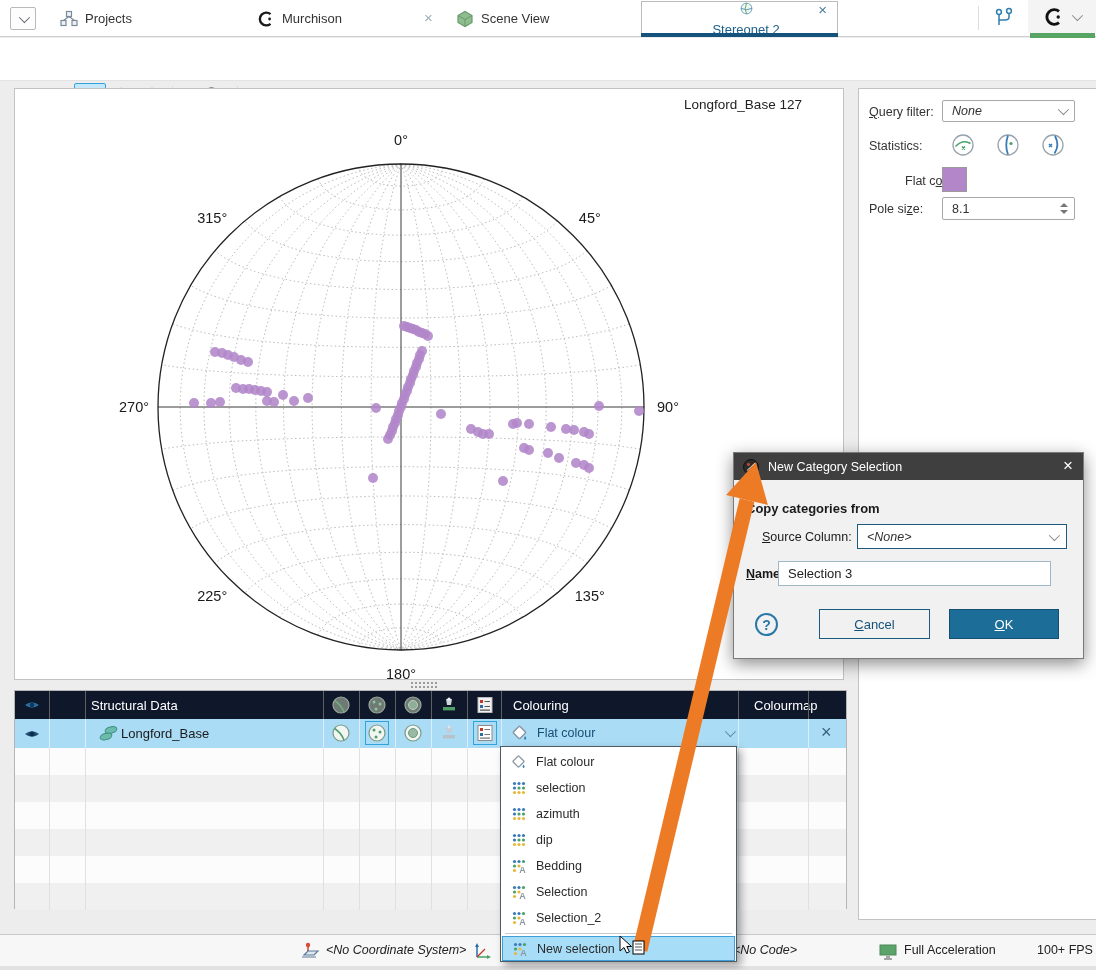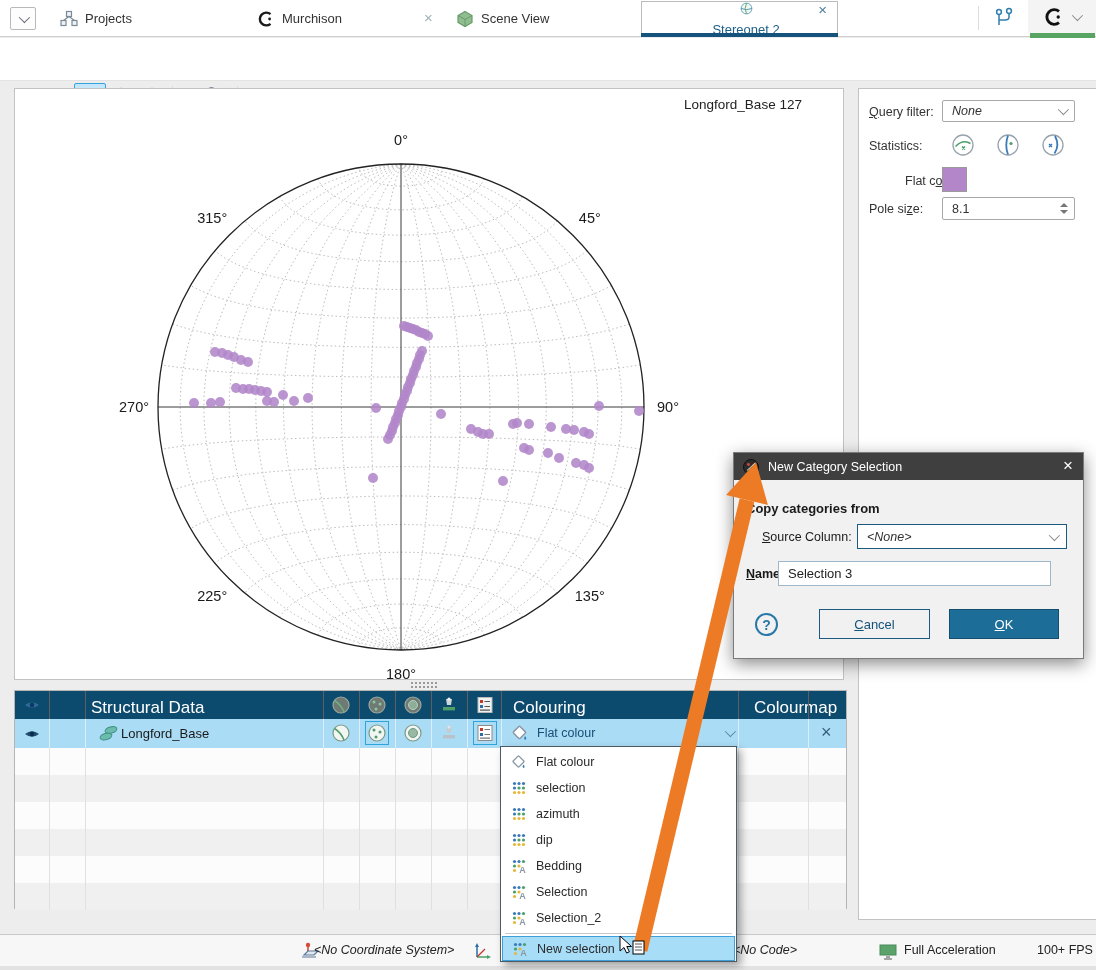--- a/index.html
+++ b/index.html
@@ -43,21 +43,21 @@
   .spin-arrows { position:absolute; right:6px; display:flex; flex-direction:column; gap:3px; }
   .tri-up { width:0; height:0; border-left:4px solid transparent; border-right:4px solid transparent; border-bottom:4px solid #777; }
   .tri-down { width:0; height:0; border-left:4px solid transparent; border-right:4px solid transparent; border-top:4px solid #777; }
   .chev-css { width:8px; height:8px; border-right:1.6px solid #667; border-bottom:1.6px solid #667; transform:rotate(45deg) translateY(-2px); }
 
   
   .splitter { position:absolute; left:410px; top:681px; width:28px; height:7px; background-image:radial-gradient(#9a9a9a 1px, transparent 1.1px); background-size:4px 4px; }
 
   
   .dtable { position:absolute; left:14px; top:690px; width:833px; height:219px; background:#fff; border:1px solid #b5b5b5; }
-  .thead { position:absolute; left:0; top:0; width:831px; height:28px; background:#0c4a6e; color:#fff; font-size:17px; }
+  .thead { position:absolute; left:0; top:0; width:831px; height:28px; background:#0f172a; color:#fff; font-size:13px; }
   .thead .htext { position:absolute; top:7px; }
   .trow-sel { position:absolute; left:0; top:28px; width:831px; height:29px; background:#abdcf5; }
   .erow { position:absolute; left:0; width:831px; height:27px; }
   .divider { position:absolute; top:0; width:1px; height:100%; }
   .iconbox-active { position:absolute; width:24px; height:24px; border:1px solid #2ea3dc; display:flex; align-items:center; justify-content:center; }
   .rowtext { font-size:13px; color:#1a1a1a; }
 
   
   .menu { position:absolute; left:500px; top:746px; width:237px; height:216px; background:#fff; border:1px solid #4f5b63; box-shadow:4px 4px 8px rgba(0,0,0,.35); z-index:30; }
   .menu-item { position:absolute; left:1px; width:233px; height:26px; display:flex; align-items:center; gap:9px; padding-left:9px; font-size:12.5px; color:#2a2a2a; }
@@ -569,21 +569,21 @@
         </div>
       </div>
   </div>
 
   <div class="statusbar">
     <svg class="sb-item" style="left:300px; top:7px;" width="22" height="18" viewBox="0 0 22 18">
       <path d="M4 13 L8 9 L18 9 L14 13 Z M2 15 H16" fill="#dfe8f0" stroke="#5a7a9a" stroke-width="1.2"></path>
       <path d="M8 9 L8 3" stroke="#c0392b" stroke-width="1.4"></path>
         <circle cx="8" cy="3" r="2.2" fill="#d84a38"></circle>
     </svg>
-    <span class="sb-item italic" style="left:314px;">&lt;No Coordinate System&gt;</span>
+    <span class="sb-item italic" style="left:326px;">&lt;No Coordinate System&gt;</span>
     <svg class="sb-item" style="left:473px; top:7px;" width="20" height="18" viewBox="0 0 20 18">
       <path d="M4 15 L4 3" stroke="#2e6da4" stroke-width="1.5"></path>
         <polygon points="4,1 2,5 6,5" fill="#2e6da4"></polygon>
       <path d="M4 15 L16 15" stroke="#4aa06a" stroke-width="1.5"></path>
         <polygon points="18,15 14,13 14,17" fill="#4aa06a"></polygon>
       <path d="M4 15 L12 7" stroke="#c0392b" stroke-width="1.2"></path>
     </svg>
     <span class="sb-item italic" style="left:733px;">&lt;No Code&gt;</span>
     <svg class="sb-item" style="left:878px; top:8px;" width="20" height="17" viewBox="0 0 20 17">
       <rect x="2" y="2" width="16" height="10" fill="#5ba36b" stroke="#4a8a58"></rect>

